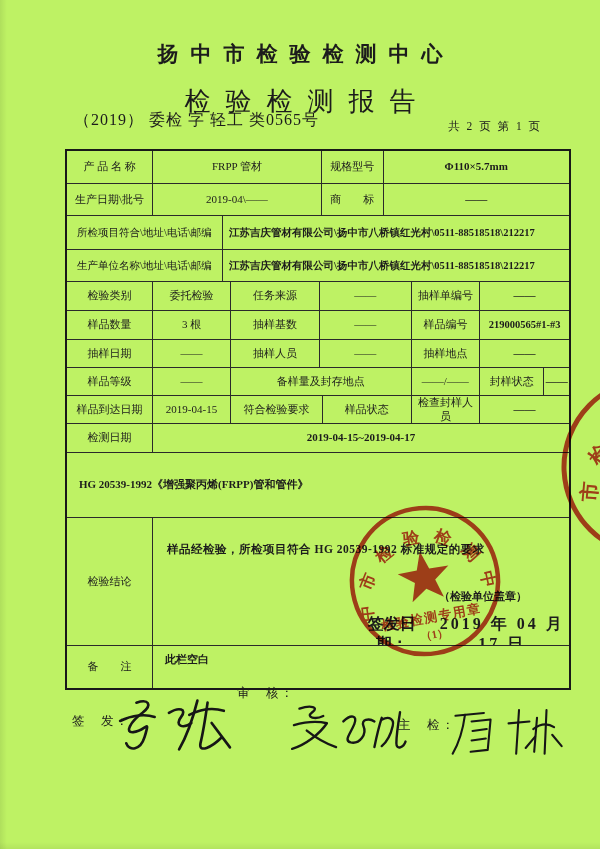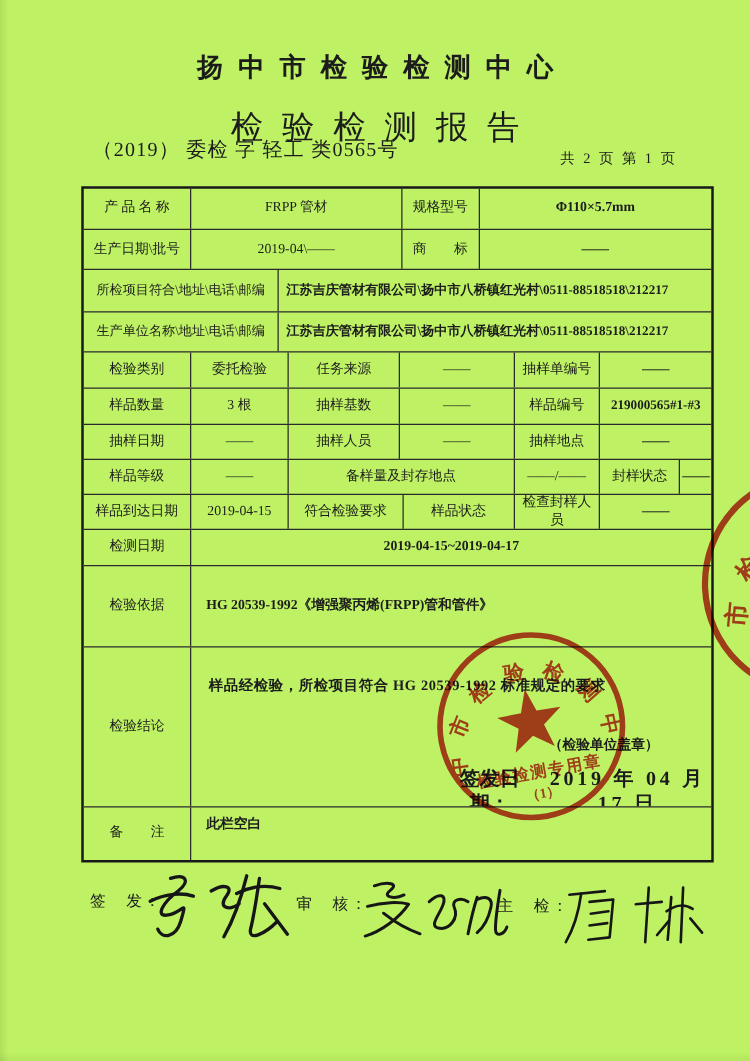--- a/index.html
+++ b/index.html
@@ -136,21 +136,20 @@
       <div class="td w70">检查封样人员</div>
       <div class="td w91">——</div>
     </div>
 
     <div class="tr h29">
       <div class="td w76">检测日期</div>
       <div class="td w426">2019-04-15~2019-04-17</div>
     </div>
 
     <div class="tr h65">
-      <div class="td w76">检验依据</div>
       <div class="td w426 ta-l basis-value">HG 20539-1992《增强聚丙烯(FRPP)管和管件》</div>
     </div>
 
     <div class="tr h128">
       <div class="td w76">检验结论</div>
       <div class="td w426 concl-cell">
         <div class="concl-text">样品经检验，所检项目符合 HG 20539-1992 标准规定的要求</div>
         <div class="seal-note">（检验单位盖章）</div>
         <div class="issue-line">
           <span>签发日期：</span>
@@ -170,21 +169,21 @@
   <svg class="sig" style="left:112px;top:690px;" width="122" height="68" viewBox="0 0 120 66">
     <path d="M24,12 C36,8 40,14 30,22 C18,31 12,42 21,41 C33,40 38,26 32,46 C28,59 17,60 14,52"></path>
     <path d="M8,30 C20,24 33,23 42,26"></path>
     <path d="M56,22 C66,16 74,18 68,26 C61,35 70,38 78,32"></path>
     <path d="M84,10 C80,26 74,44 66,58"></path>
     <path d="M76,24 C88,18 100,17 110,20"></path>
     <path d="M94,12 C92,26 90,40 87,52 C85,62 98,56 108,46"></path>
     <path d="M98,32 C104,40 110,48 116,56"></path>
   </svg>
 
-  <div class="sig-row-label" style="left:237px;top:715px;">审　核：</div>
+  <div class="sig-row-label" style="left:237px;top:685px;">审　核：</div>
   <svg class="sig" style="left:283px;top:694px;" width="128" height="64" viewBox="0 0 140 66">
     <path d="M18,14 C30,10 40,12 32,18 C24,24 36,26 44,22"></path>
     <path d="M12,32 C26,28 40,28 48,30 C40,42 24,54 10,58"></path>
     <path d="M26,38 C36,46 46,52 58,56"></path>
     <path d="M66,28 C74,20 82,21 78,31 C74,41 66,49 74,51 C84,53 92,42 88,33 C85,26 94,24 100,28"></path>
     <path d="M108,24 C104,36 102,46 100,56"></path>
     <path d="M108,26 C116,22 122,25 120,33 C118,42 114,50 108,55"></path>
     <path d="M128,18 C126,30 124,42 124,52 C124,60 132,56 134,50"></path>
   </svg>
 

